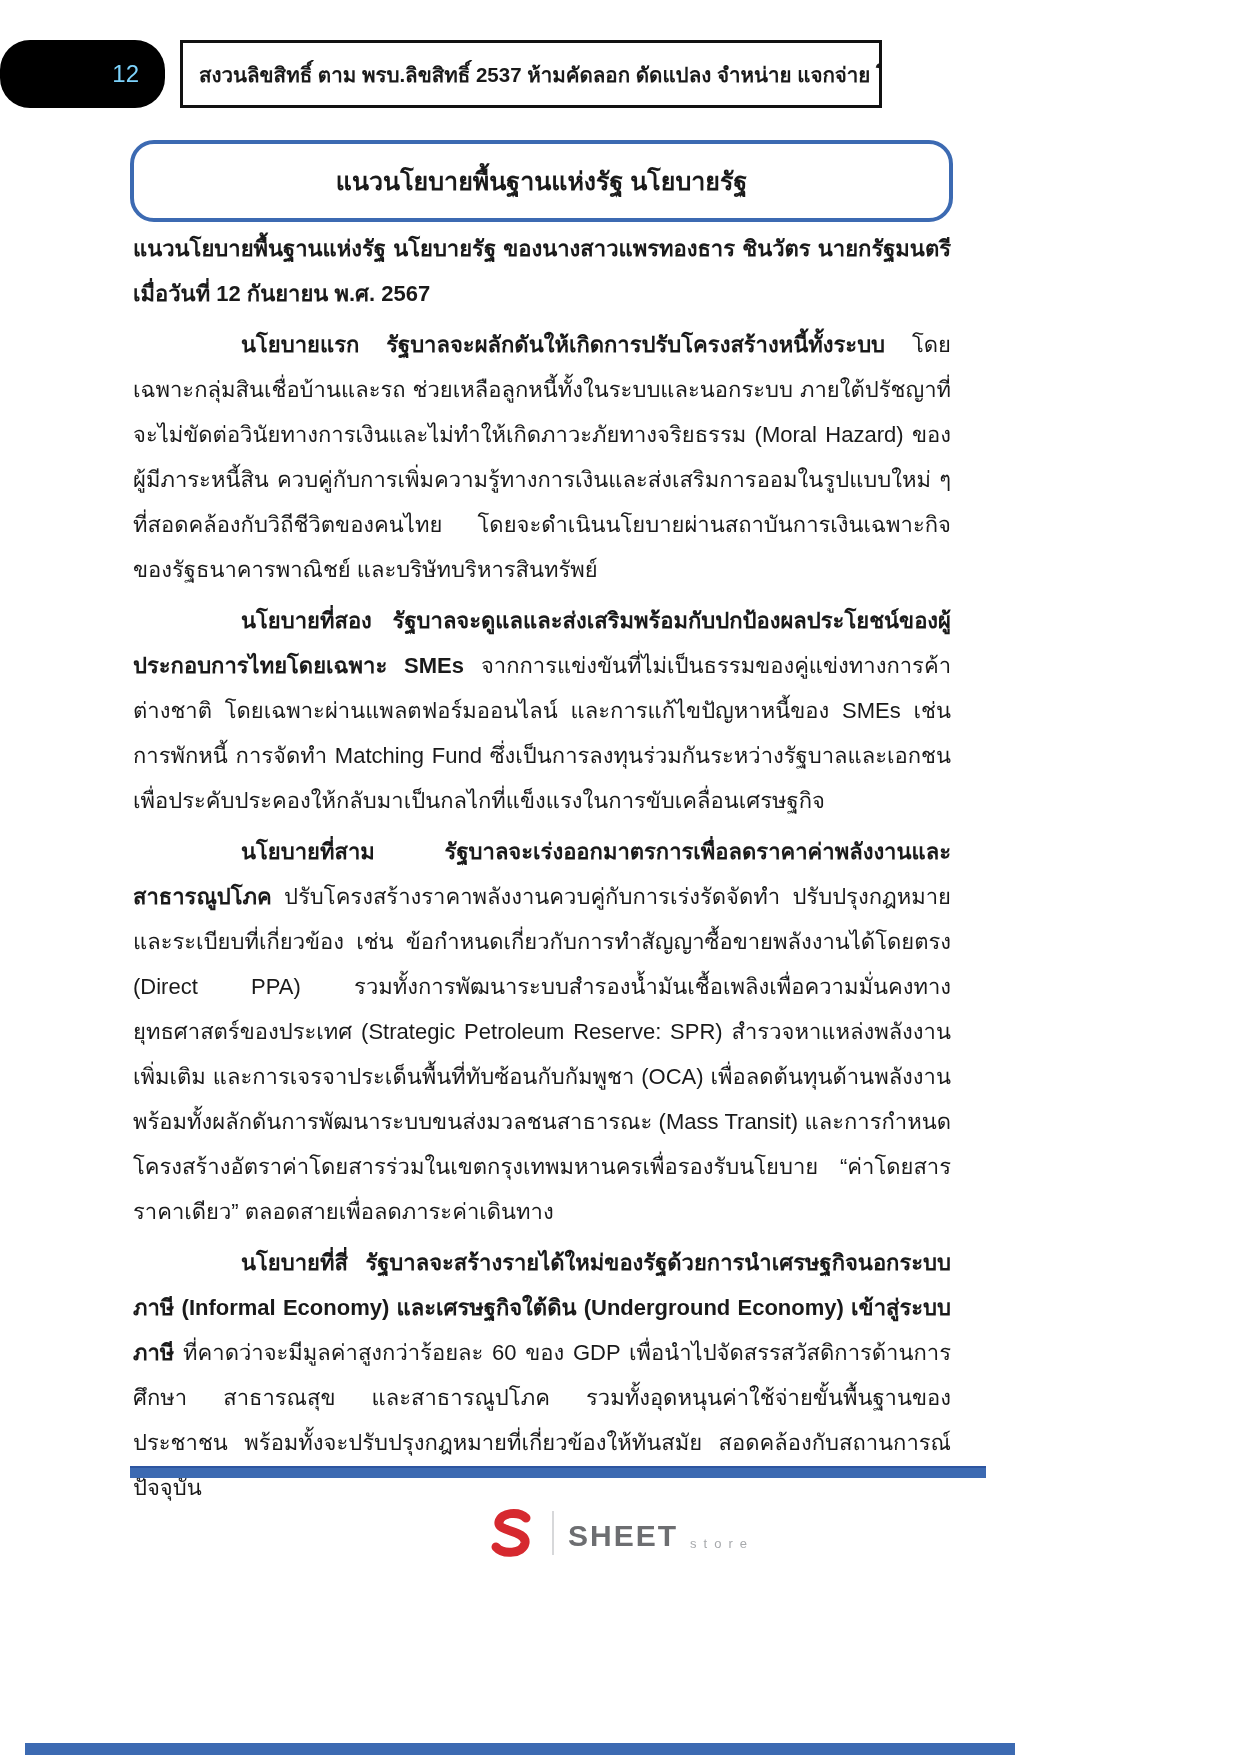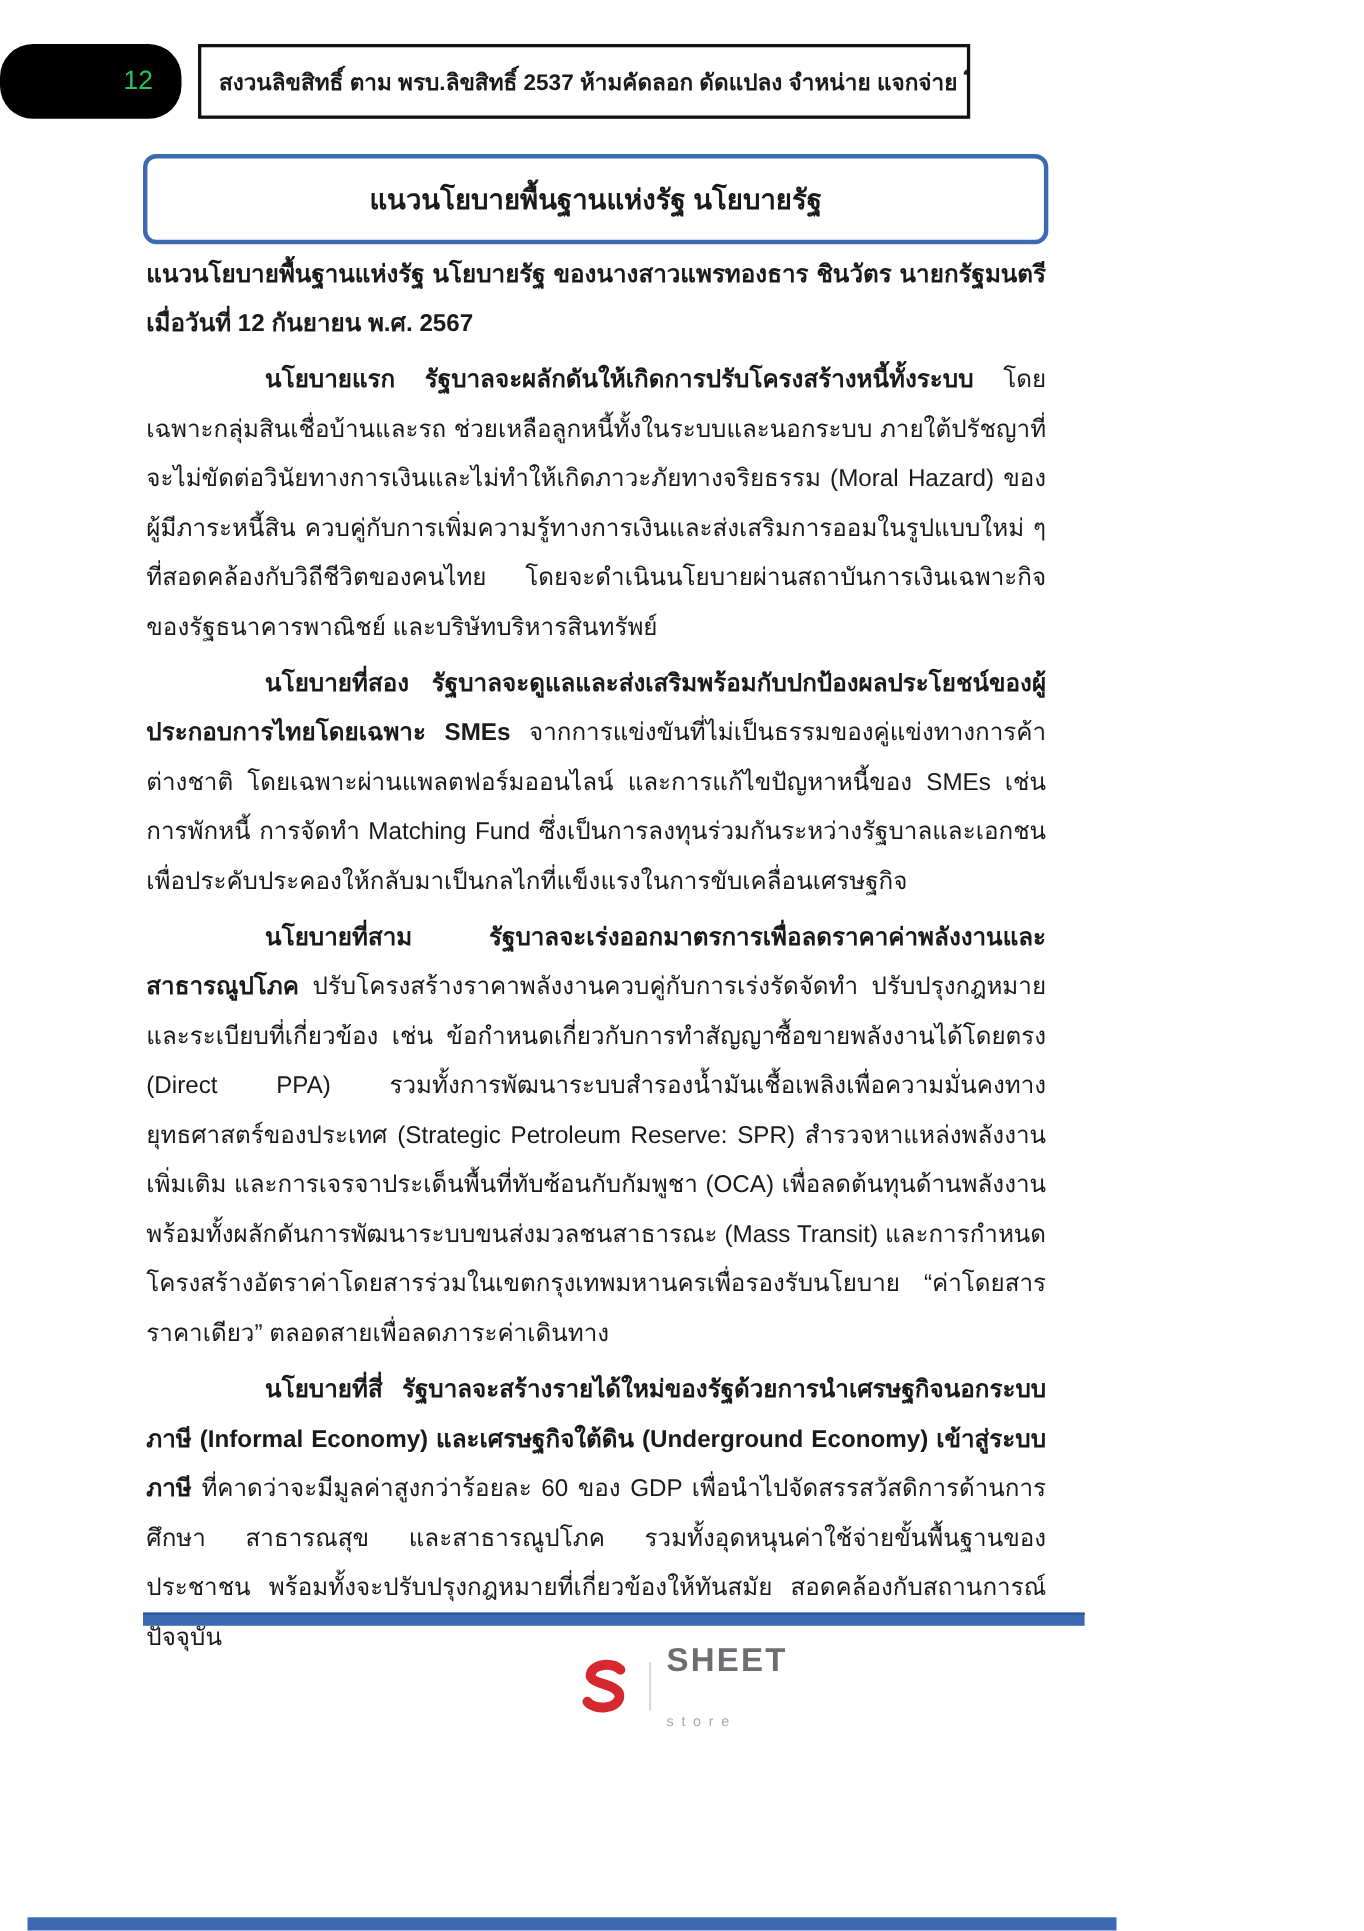--- a/index.html
+++ b/index.html
@@ -5,33 +5,33 @@
   html,body{margin:0;padding:0;}
   body{
     width:1240px;height:1755px;position:relative;background:#ffffff;
     font-family:"Liberation Sans","DejaVu Sans",sans-serif;color:#1a1a1a;
     overflow:hidden;
   }
   
   .header{position:absolute;top:40px;left:0;width:1240px;height:68px;}
   .page-num-box{
     position:absolute;left:0;top:0;width:165px;height:68px;background:#000;
-    color:#22c55e;display:flex;align-items:center;justify-content:flex-end;
+    color:#7dd3fc;display:flex;align-items:center;justify-content:flex-end;
     padding-right:26px;box-sizing:border-box;font-size:24px;border-radius:30px;
   }
   .copyright-box{
     position:absolute;left:180px;top:0;width:702px;height:68px;
     border:3px solid #111;background:#fff;display:flex;align-items:center;
     padding:0 16px;box-sizing:border-box;font-size:20.5px;font-weight:600;
     white-space:nowrap;overflow:hidden;
   }
   
   .title-box{
     position:absolute;left:130px;top:140px;width:815px;height:74px;
-    border:4px solid #3c6ab2;border-radius:12px;background:#fff;
+    border:4px solid #3c6ab2;border-radius:24px;background:#fff;
     display:flex;align-items:center;justify-content:center;
     box-shadow:inset 0 0 0 1px #fff;
   }
   .title-box .t{font-size:25px;font-weight:700;}
   
   .content{
     position:absolute;left:133px;top:226px;width:818px;
     font-size:22px;line-height:45px;text-align:justify;
   }
   .para{margin:0 0 6px 0;}
@@ -41,21 +41,21 @@
   .footer-divider{
     position:absolute;left:130px;top:1466px;width:856px;height:10px;
     background:#3c6ab2;border-top:2px solid #2d55a0;
   }
   .logo-row{
     position:absolute;left:0;top:1498px;width:1240px;height:70px;
     display:flex;align-items:center;justify-content:center;gap:14px;
   }
   .logo-icon{width:52px;height:52px;flex:0 0 auto;}
   .logo-sep{width:2px;height:44px;background:#d7d8da;}
-  .logo-text-col{display:flex;flex-direction:column;align-items:flex-start;gap:12px;}
+  .logo-text-col{display:flex;flex-direction:row;align-items:flex-end;gap:12px;}
   .logo-word{font-size:30px;font-weight:700;color:#6d6e71;letter-spacing:2px;line-height:30px;}
   .logo-sub{font-size:13px;color:#a7a9ac;letter-spacing:7px;margin-top:20px;}
   .page-bottom-bar{
     position:absolute;left:25px;top:1743px;width:990px;height:12px;background:#3c6ab2;
   }
 </style>
 </head>
 <body>
 
 <div class="header">

